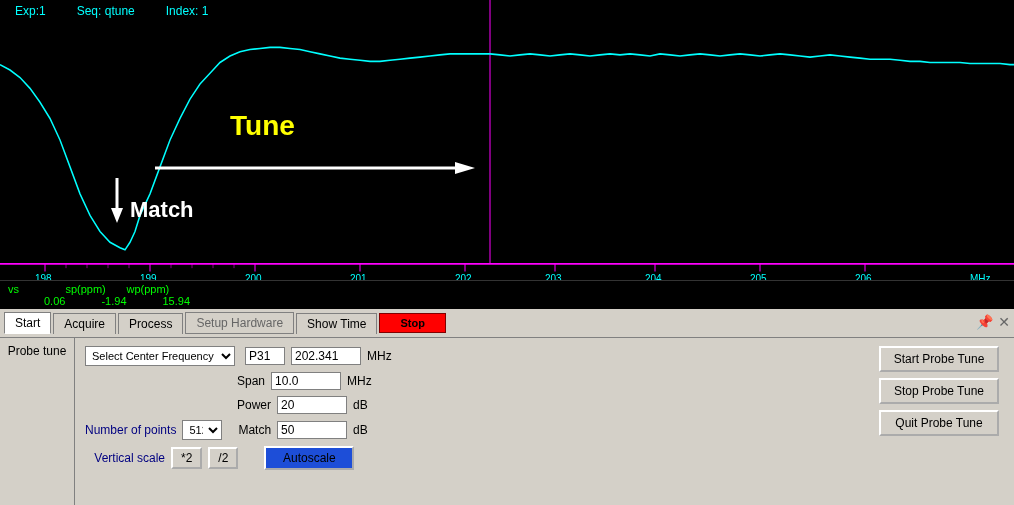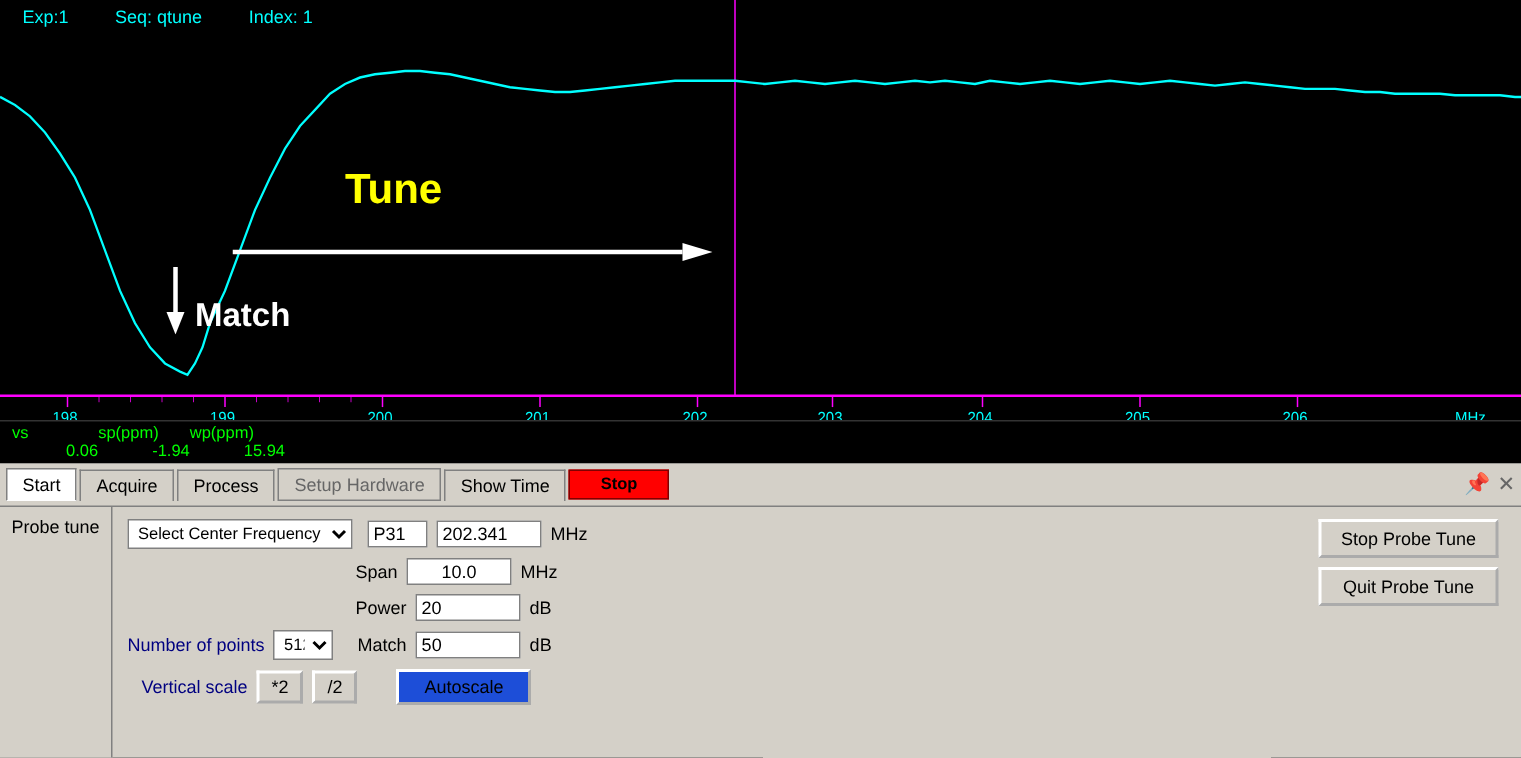--- a/index.html
+++ b/index.html
@@ -362,21 +362,21 @@
         <option>Select Center Frequency</option>
       </select>
       <span style="margin-left:-2px;"></span>
       <input type="text" class="text-input" value="P31" style="width: 40px;">
       <input type="text" class="text-input" value="202.341" style="width: 70px;">
       <span class="unit-label">MHz</span>
     </div>
 
     <div class="control-row">
       <span class="ctrl-label-dark" style="margin-left:152px;">Span</span>
-      <input type="text" class="text-input" value="10.0" style="width: 70px; text-align: center;">
+      <input type="text" class="text-input" value="10.0" style="width: 70px;">
       <span class="unit-label">MHz</span>
     </div>
 
     <div class="control-row">
       <span class="ctrl-label-dark" style="margin-left:152px;">Power</span>
       <input type="text" class="text-input" value="20" style="width: 70px;">
       <span class="unit-label">dB</span>
     </div>
 
     <div class="control-row">
@@ -393,16 +393,17 @@
 
     <div class="control-row">
       <span class="ctrl-label">Vertical scale</span>
       <button class="scale-btn">*2</button>
       <button class="scale-btn">/2</button>
       <button id="autoscale-btn" style="margin-left:20px;">Autoscale</button>
     </div>
   </div>
 
   <div id="action-buttons">
+    <button class="action-btn">Start Probe Tune</button>
     <button class="action-btn">Stop Probe Tune</button>
     <button class="action-btn">Quit Probe Tune</button>
   </div>
 </div>
 
 </body></html>

